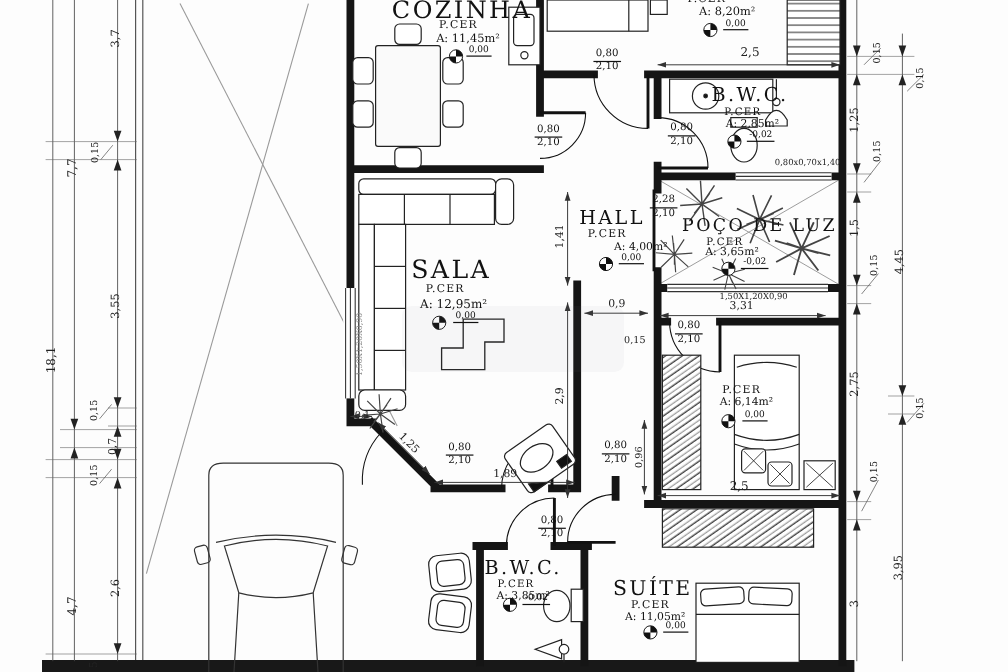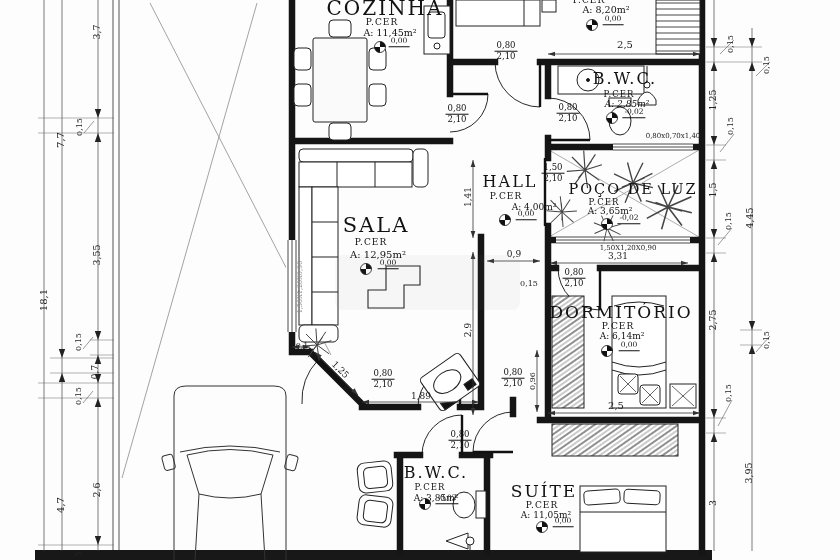--- a/index.html
+++ b/index.html
@@ -324,39 +324,38 @@
 <span class="t" style="left:382px;top:22px;font-size:9px;letter-spacing:1px;">P.CER</span>
 <span class="t" style="left:390px;top:33px;font-size:9.5px;">A: 11,45m²</span>
 <span class="t lvl" style="left:399px;top:42px;font-size:7.5px;">0,00</span>
 
 <span class="t" style="left:589px;top:0px;font-size:9px;letter-spacing:1px;">P.CER</span>
 <span class="t" style="left:606px;top:10px;font-size:9.5px;">A: 8,20m²</span>
 <span class="t lvl" style="left:613px;top:20px;font-size:7.5px;">0,00</span>
 
 <span class="t title" style="left:625px;top:79px;font-size:16px;">B.W.C.</span>
 <span class="t" style="left:619px;top:94px;font-size:8.5px;letter-spacing:1px;">P.CER</span>
-<span class="t" style="left:627px;top:104px;font-size:9px;font-style:italic;">A: 2,85m²</span>
+<span class="t" style="left:627px;top:104px;font-size:9px;">A: 2,85m²</span>
 <span class="t lvl" style="left:634px;top:113px;font-size:7.5px;">-0,02</span>
 
 <span class="t title" style="left:609px;top:189px;font-size:14.5px;padding-left:48px;">POÇO DE LUZ</span>
 <span class="t" style="left:604px;top:202px;font-size:8.5px;letter-spacing:1px;">P.CER</span>
 <span class="t" style="left:610px;top:211px;font-size:9px;">A: 3,65m²</span>
 <span class="t lvl" style="left:629px;top:219px;font-size:7.5px;">-0,02</span>
 
 <span class="t title" style="left:510px;top:182px;font-size:16px;">HALL</span>
 <span class="t" style="left:506px;top:196px;font-size:9px;letter-spacing:1px;">P.CER</span>
 <span class="t" style="left:510px;top:207px;font-size:9px;margin-left:24px;">A: 4,00m²</span>
 <span class="t lvl" style="left:526px;top:215px;font-size:7.5px;">0,00</span>
 
 <span class="t title" style="left:376px;top:225px;font-size:21px;">SALA</span>
 <span class="t" style="left:371px;top:242px;font-size:9px;letter-spacing:1px;">P.CER</span>
 <span class="t" style="left:378px;top:255px;font-size:10px;">A: 12,95m²</span>
 <span class="t lvl" style="left:388px;top:264px;font-size:7.5px;">0,00</span>
 
-<span class="t title" style="left:621px;top:312px;font-size:17px;">DORMITÓRIO</span>
 <span class="t" style="left:618px;top:326px;font-size:9px;letter-spacing:1px;">P.CER</span>
 <span class="t" style="left:622px;top:336px;font-size:9px;">A: 6,14m²</span>
 <span class="t lvl" style="left:629px;top:346px;font-size:7.5px;">0,00</span>
 
 <span class="t title" style="left:544px;top:491px;font-size:17px;">SUÍTE</span>
 <span class="t" style="left:542px;top:505px;font-size:9px;letter-spacing:1px;">P.CER</span>
 <span class="t" style="left:546px;top:515px;font-size:9px;">A: 11,05m²</span>
 <span class="t lvl" style="left:563px;top:522px;font-size:7.5px;">0,00</span>
 
 <span class="t title" style="left:436px;top:473px;font-size:16px;">B.W.C.</span>
@@ -370,21 +369,21 @@
     </span>
 <span class="frac" style="left:506px;top:51px;">
       <span class="top">0,80</span>
       <span>2,10</span>
     </span>
 <span class="frac" style="left:568px;top:113px;">
       <span class="top">0,80</span>
       <span>2,10</span>
     </span>
 <span class="frac" style="left:553px;top:173px;">
-      <span class="top">1,50</span>
+      <span class="top">2,28</span>
       <span>2,10</span>
     </span>
 <span class="frac" style="left:574px;top:278px;">
       <span class="top">0,80</span>
       <span>2,10</span>
     </span>
 <span class="frac" style="left:383px;top:379px;">
       <span class="top">0,80</span>
       <span>2,10</span>
     </span>

